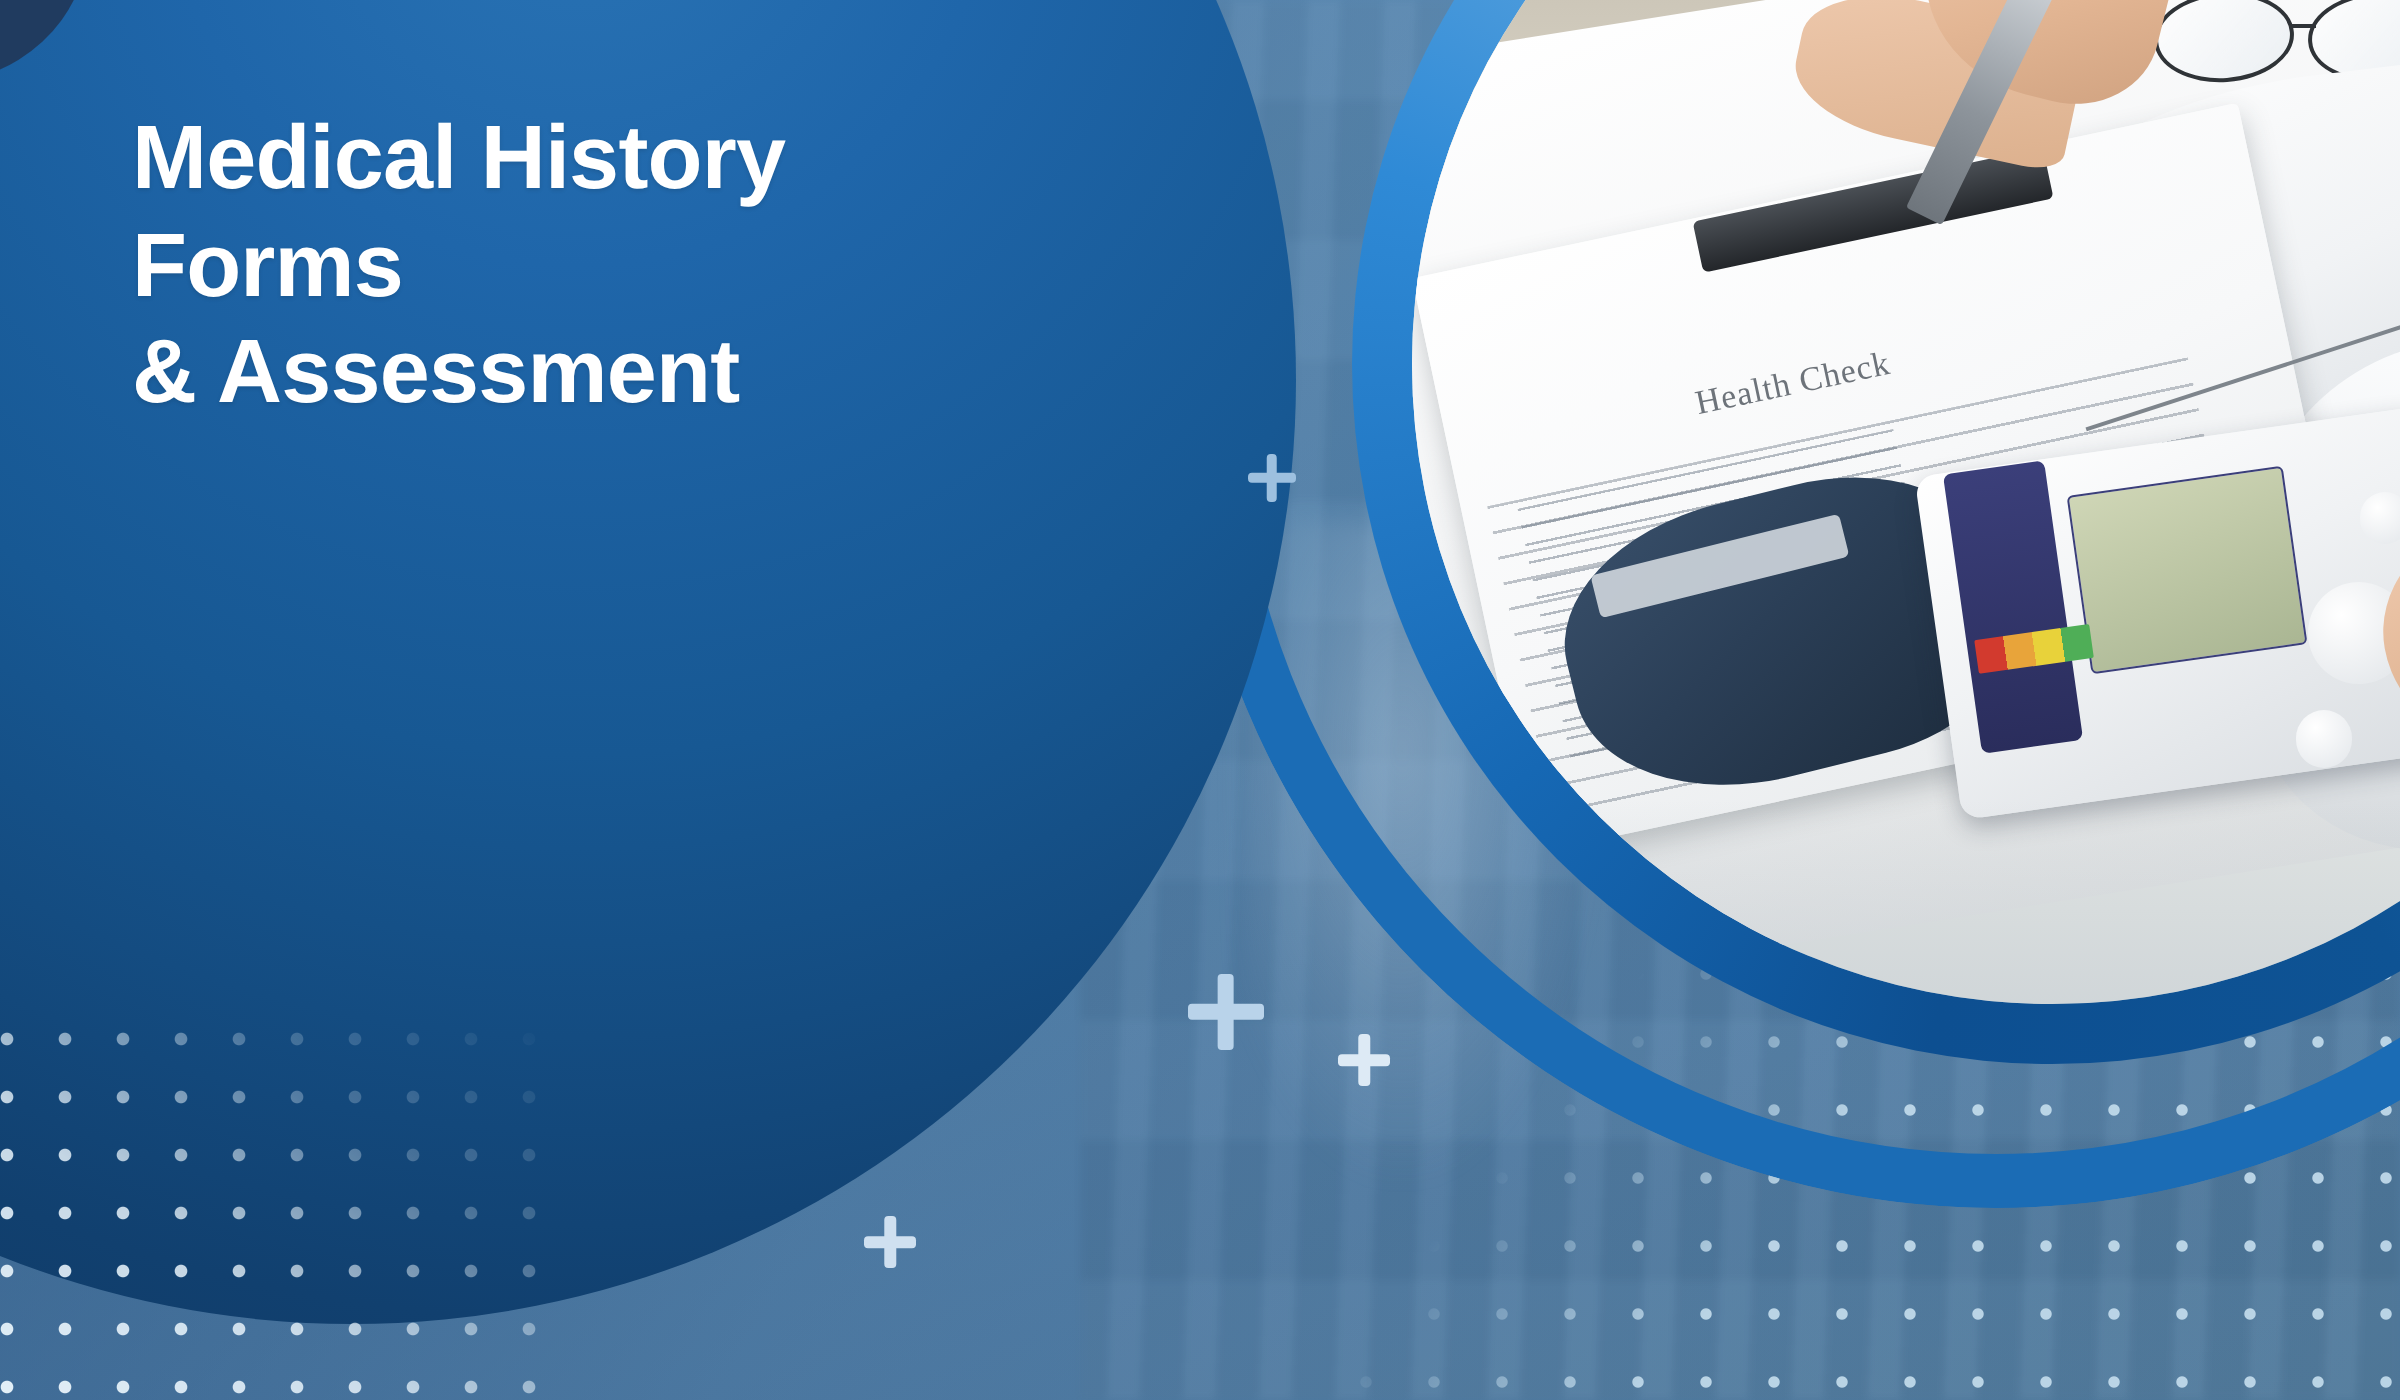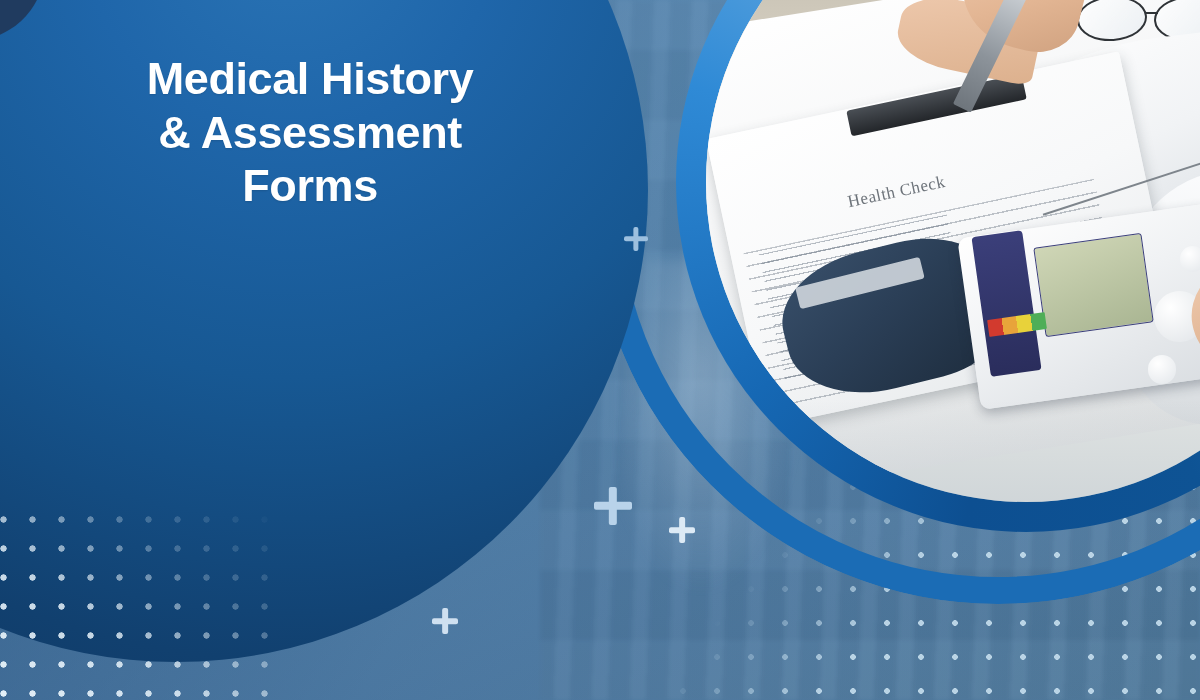--- a/index.html
+++ b/index.html
@@ -190,21 +190,21 @@
     mask-image:linear-gradient(0deg, #000 0 38%, rgba(0,0,0,0) 47%);
   }
 
   
   .plus{ position:absolute; }
   .plus i{ position:absolute; background:currentColor; border-radius:2px; display:block; }
   .plus i.h{ left:0; top:50%; width:100%; height:22%; transform:translateY(-50%); }
   .plus i.v{ top:0; left:50%; height:100%; width:22%; transform:translateX(-50%); }
 
   
-  .copy{ position:absolute; left:50px; top:52px; width:520px;text-align:center; }
+  .copy{ position:absolute; left:66px; top:52px; width:520px; }
   .headline{
     font-size:45px; line-height:1.19; font-weight:700; color:#ffffff;
     letter-spacing:-.4px; text-shadow:0 1px 2px rgba(0,0,0,.12);
   }
   .subcopy{
     margin-top:103px;
     font-size:20.5px; line-height:1.68; color:#eef4fa; font-weight:400;
     letter-spacing:.1px; max-width:470px;
   }
 </style>
@@ -273,18 +273,18 @@
       <i class="v"></i>
   </div>
   <div class="plus" style="left:432px; top:608px; width:26px; height:26px; color:#cfe0f0;">
     <i class="h"></i>
       <i class="v"></i>
   </div>
 
   <div class="copy">
     <div class="headline">
       <div>Medical History</div>
+      <div>Forms</div>
       <div>&amp; Assessment</div>
-      <div>Forms</div>
     </div>
   </div>
 
 </div>
 
 </body></html>

